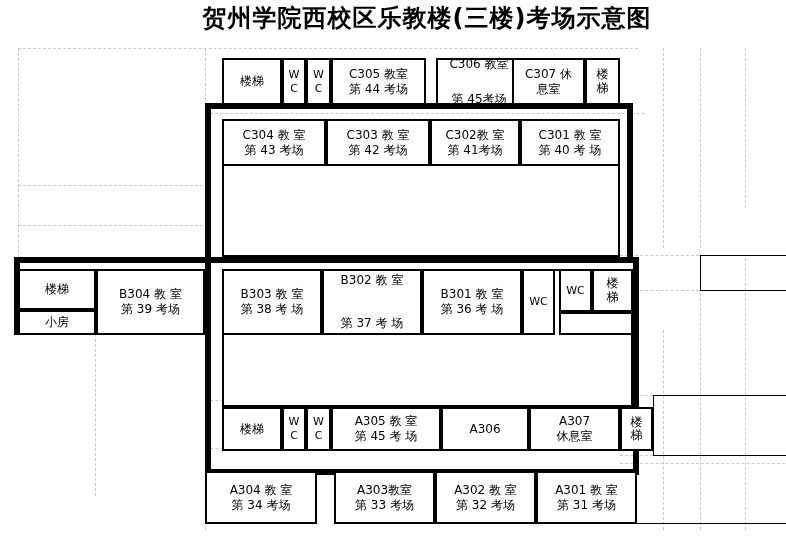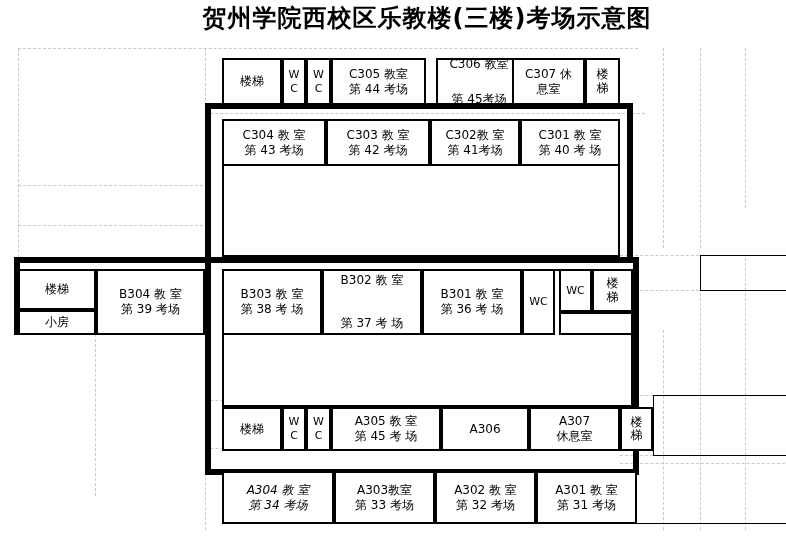--- a/index.html
+++ b/index.html
@@ -241,21 +241,21 @@
   </div>
   <div class="room" style="left:529px; top:407px; width:91px; height:44px;">
     <span class="l1">A307</span>
     <span class="l2">休息室</span>
   </div>
   <div class="room vert" style="left:620px; top:407px; width:33px; height:44px;">
     <span class="l1">楼</span>
     <span class="l2">梯</span>
   </div>
 
-  <div class="room" style="left:222px; top:471px; width:112px; height:53px;font-style:italic;">
+  <div class="room" style="left:205px; top:471px; width:112px; height:53px;">
     <span class="l1">A304 教 室</span>
     <span class="l2">第 34 考场</span>
   </div>
   <div class="room" style="left:334px; top:471px; width:101px; height:53px;">
     <span class="l1">A303教室</span>
     <span class="l2">第 33 考场</span>
   </div>
   <div class="room" style="left:435px; top:471px; width:101px; height:53px;">
     <span class="l1">A302 教 室</span>
     <span class="l2">第 32 考场</span>

